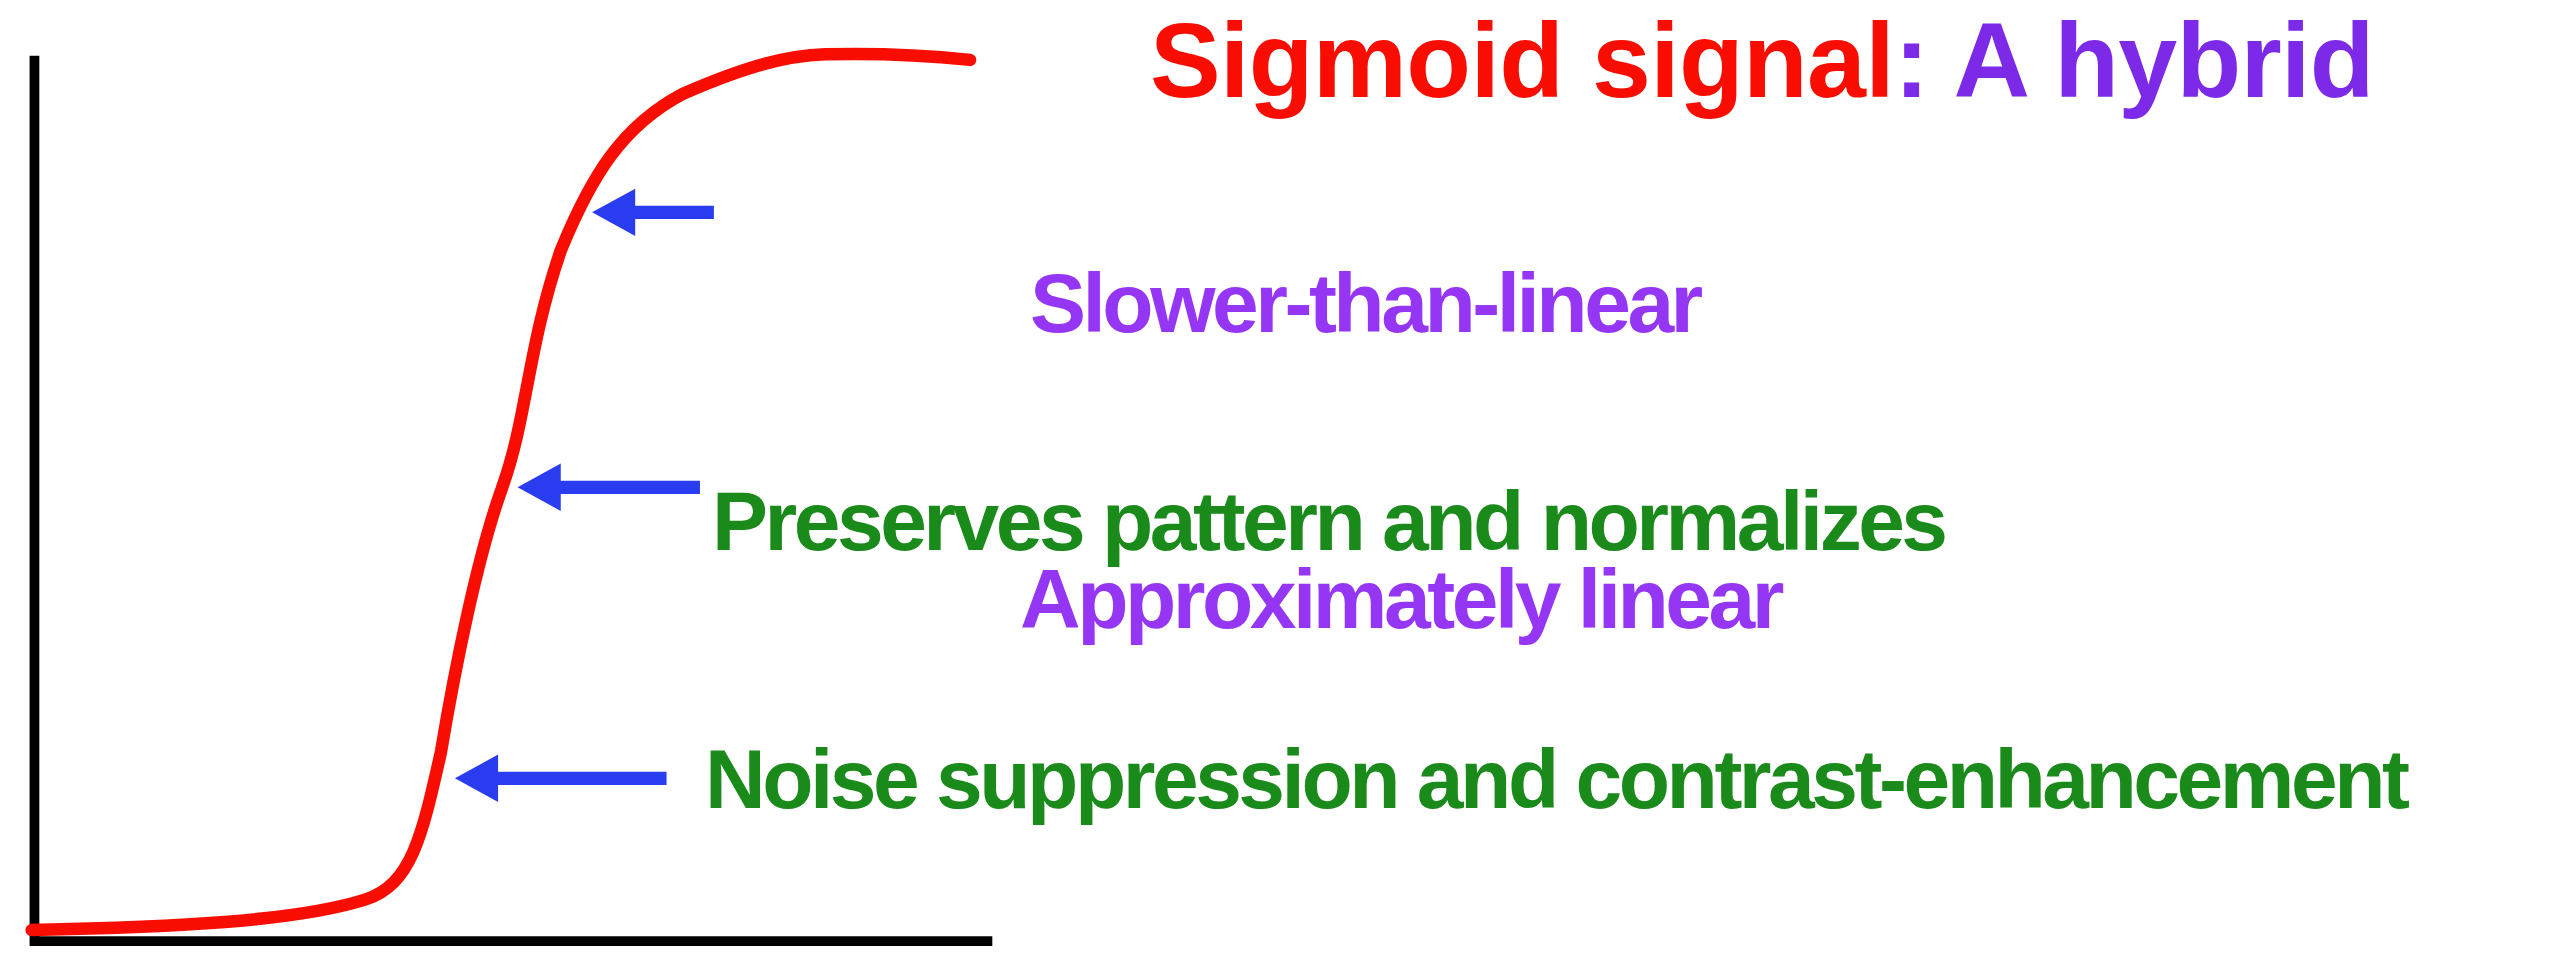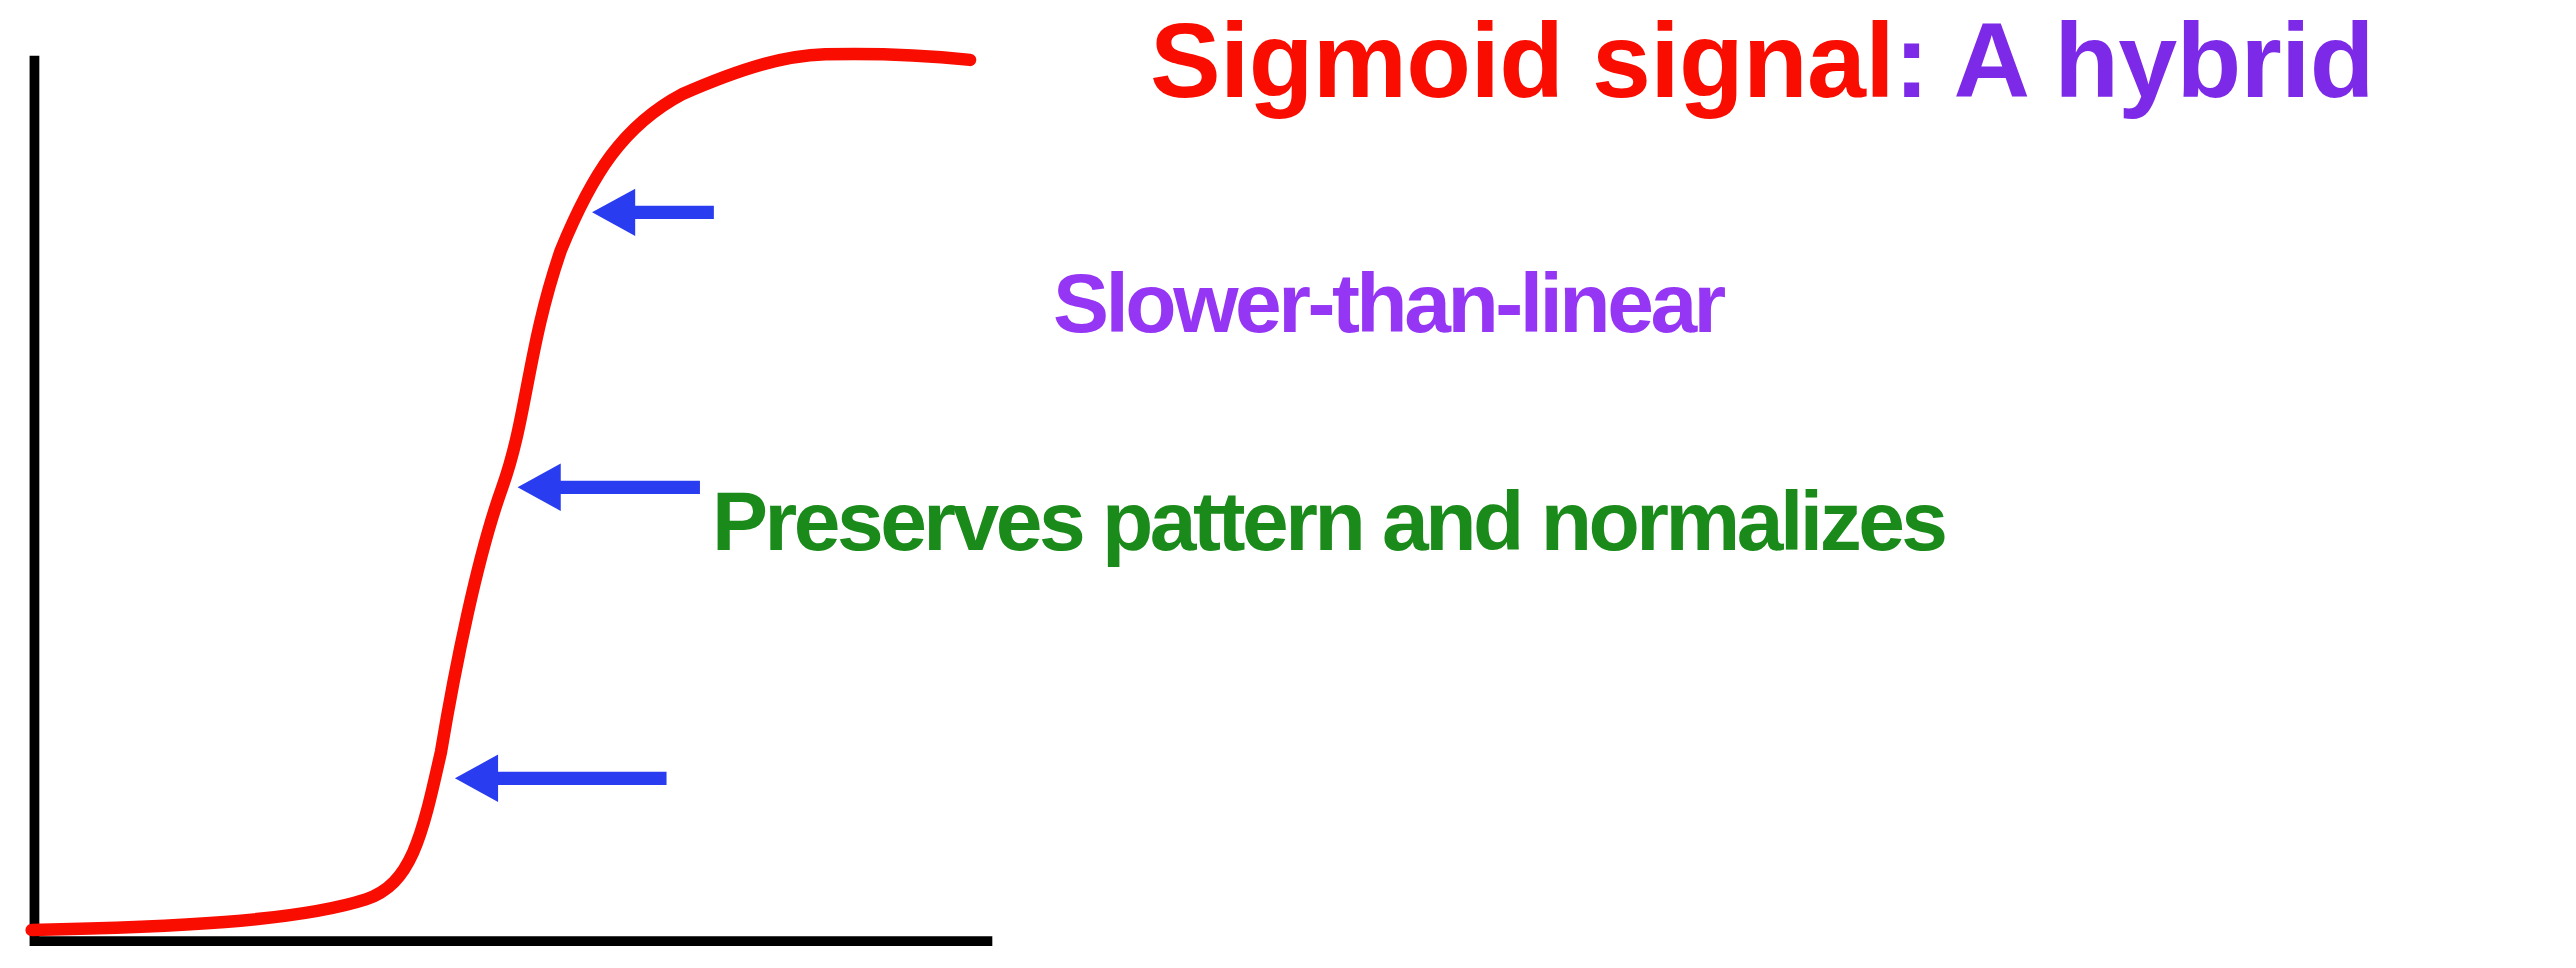--- a/index.html
+++ b/index.html
@@ -33,21 +33,21 @@
   .title .t-main{color:var(--red);}
   .title .t-accent{color:var(--purple_title);}
   .lbl{
     position:absolute;
     font-size:84px;font-weight:bold;line-height:1;
     letter-spacing:-3.5px;white-space:nowrap;
   }
   .lbl.green{color:var(--green);}
   .lbl.purple{color:var(--purple_label);}
   .pos-sat{left:718px;top:173px;}
-  .pos-slower{left:1030px;top:261px;margin-left:23px;}
+  .pos-slower{left:1030px;top:261px;}
   .pos-pres{left:712px;top:452px;margin-top:27px;}
   .pos-approx{left:1020px;top:557px;}
   .pos-noise{left:705px;top:737px;}
   .pos-faster{left:1018px;top:841px;}
 </style>
 </head>
 <body>
 
 <div class="canvas">
 
@@ -78,16 +78,18 @@
       <line class="arrow-shaft" x1="952" y1="1118" x2="703" y2="1118"></line>
       <polygon class="arrow-head" points="648,1118 710,1084 710,1152"></polygon>
     </g>
   </svg>
 
   <div class="title"><span class="t-main">Sigmoid signal</span><span class="t-accent">: A hybrid</span></div>
 
   <div class="lbl purple pos-slower">Slower-than-linear</div>
 
   <div class="lbl green pos-pres">Preserves pattern and normalizes</div>
+  <div class="lbl purple pos-approx">Approximately linear</div>
 
+  <div class="lbl green pos-noise">Noise suppression and contrast-enhancement</div>
 
 </div>
 
 
 </body></html>

